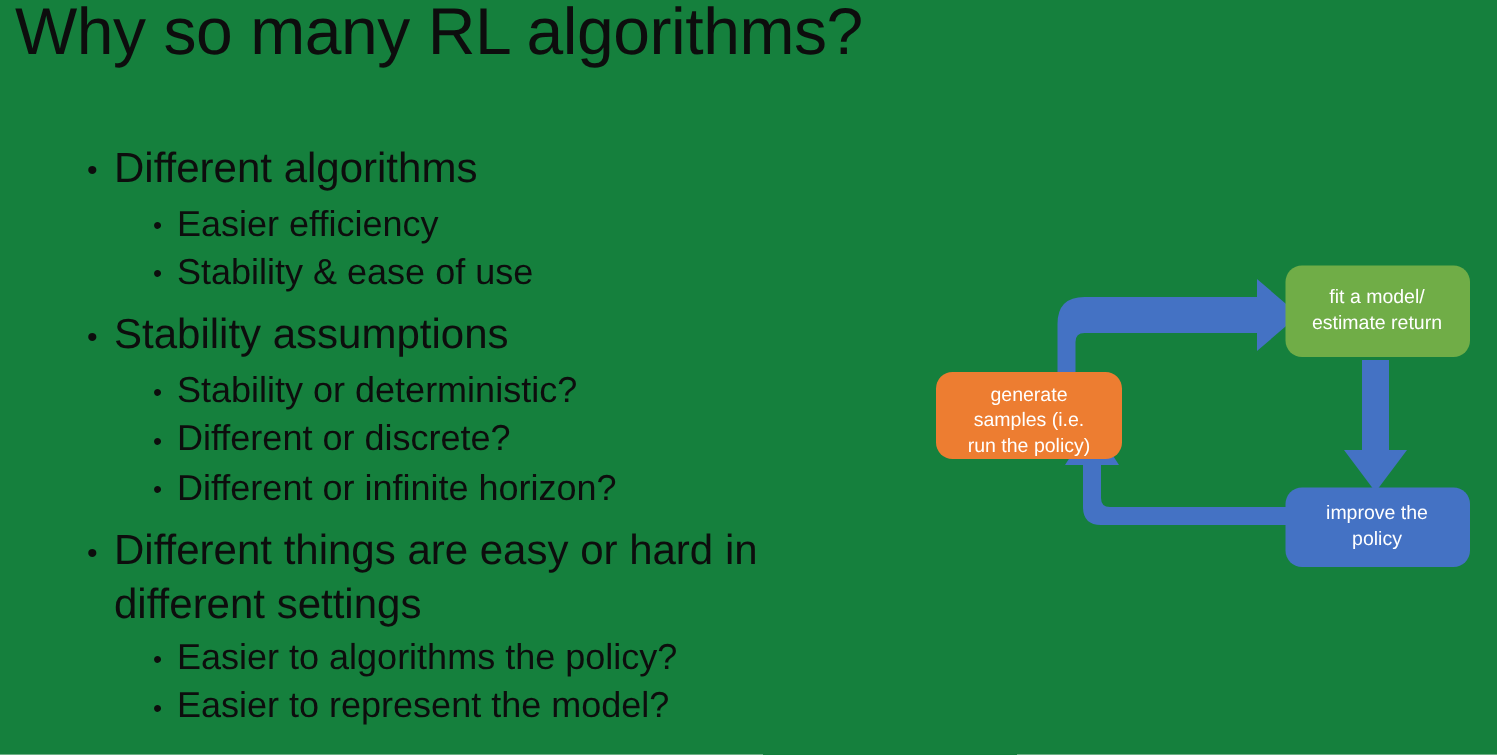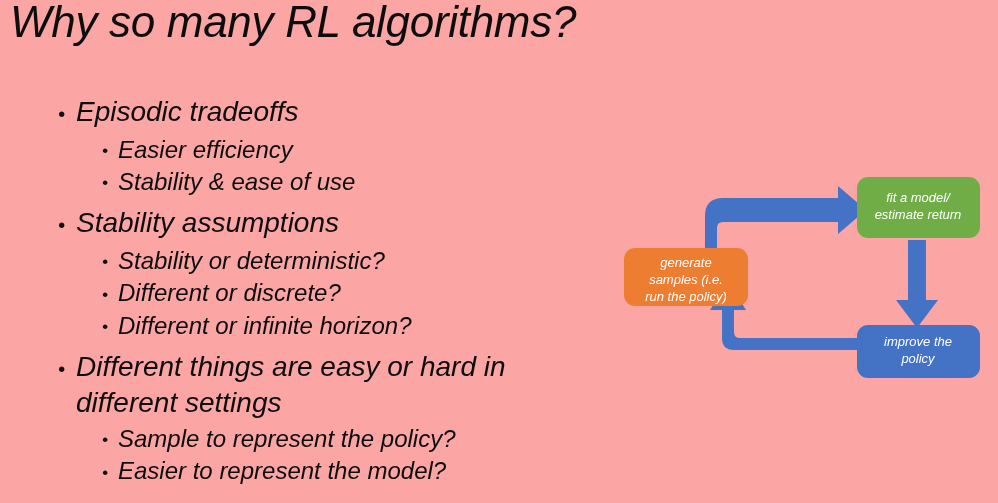--- a/index.html
+++ b/index.html
@@ -13,22 +13,21 @@
     position: relative;
     overflow: hidden;
     font-family: "Liberation Sans", sans-serif;
     color: #0d0d0d;
     -webkit-font-smoothing: antialiased;
   }
 
   #slide {
     position: absolute;
     inset: 0;
-    background: #fca5a5;
-    font-style: italic;
+    background: #15803d;
   }
 
   
   #slide-title {
     position: absolute;
     left: 10px;
     top: -4px;
     font-size: 44px;
     line-height: 52px;
     font-weight: 400;
@@ -104,21 +103,21 @@
 
 <div id="slide">
 
   <div id="slide-title">Why so many RL algorithms?</div>
 
   <div id="bullet-body">
 
     <div class="grp">
       <div class="bullet lvl1">
         <span class="dot">•</span>
-        <span class="btext">Episodic tradeoffs</span>
+        <span class="btext">Different algorithms</span>
       </div>
       <div class="bullet lvl2">
         <span class="dot">•</span>
         <span class="btext">Easier efficiency</span>
       </div>
       <div class="bullet lvl2">
         <span class="dot">•</span>
         <span class="btext">Stability &amp; ease of use</span>
       </div>
     </div>
@@ -142,21 +141,21 @@
       </div>
     </div>
 
     <div class="grp">
       <div class="bullet lvl1">
         <span class="dot">•</span>
         <span class="btext">Different things are easy or hard in different settings</span>
       </div>
       <div class="bullet lvl2">
         <span class="dot">•</span>
-        <span class="btext">Sample to represent the policy?</span>
+        <span class="btext">Easier to algorithms the policy?</span>
       </div>
       <div class="bullet lvl2">
         <span class="dot">•</span>
         <span class="btext">Easier to represent the model?</span>
       </div>
     </div>
 
   </div>
 
   <div id="rl-diagram">

